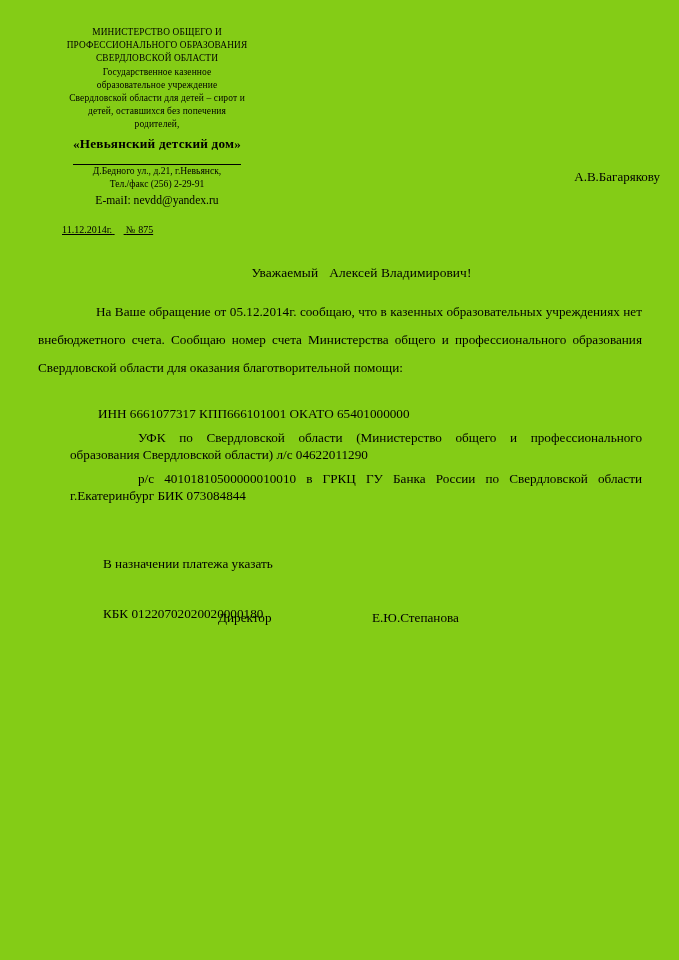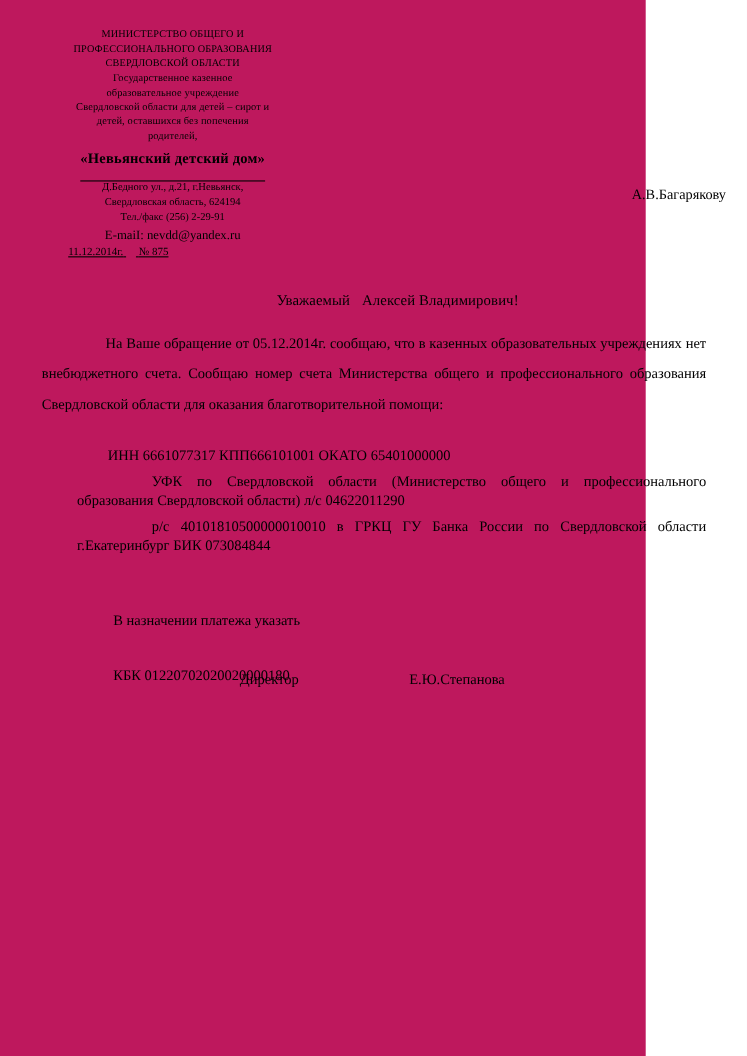--- a/index.html
+++ b/index.html
@@ -12,23 +12,23 @@
     width: 679px;
     height: 960px;
     position: relative;
     font-family: "Liberation Serif", "DejaVu Serif", serif;
     color: #000000;
     overflow: hidden;
   }
 
   .page {
     position: relative;
-    width: 587px;
+    width: 679px;
     height: 960px;
-    background: #be185d;
+    background: #84cc16;
   }
 
   
   .letterhead {
     position: absolute;
     left: 22px;
     top: 26px;
     width: 270px;
     text-align: center;
   }
@@ -197,21 +197,20 @@
     <div class="lh-line">детей, оставшихся без попечения</div>
     <div class="lh-line">родителей,</div>
   </div>
 
   <div class="org-title">
     <span>«Невьянский детский дом»</span>
   </div>
 
   <div class="contact">
     <div class="c-line">Д.Бедного ул., д.21, г.Невьянск,</div>
-    <div class="c-line">Свердловская область, 624194</div>
     <div class="c-line">Тел./факс (256) 2-29-91</div>
     <div class="c-line email">E-maiI: nevdd@yandex.ru</div>
   </div>
 
   <div class="docref">
     <span>11.12.2014г.</span>
     <span class="gap"></span>
     <span>№ 875</span>
   </div>
 

